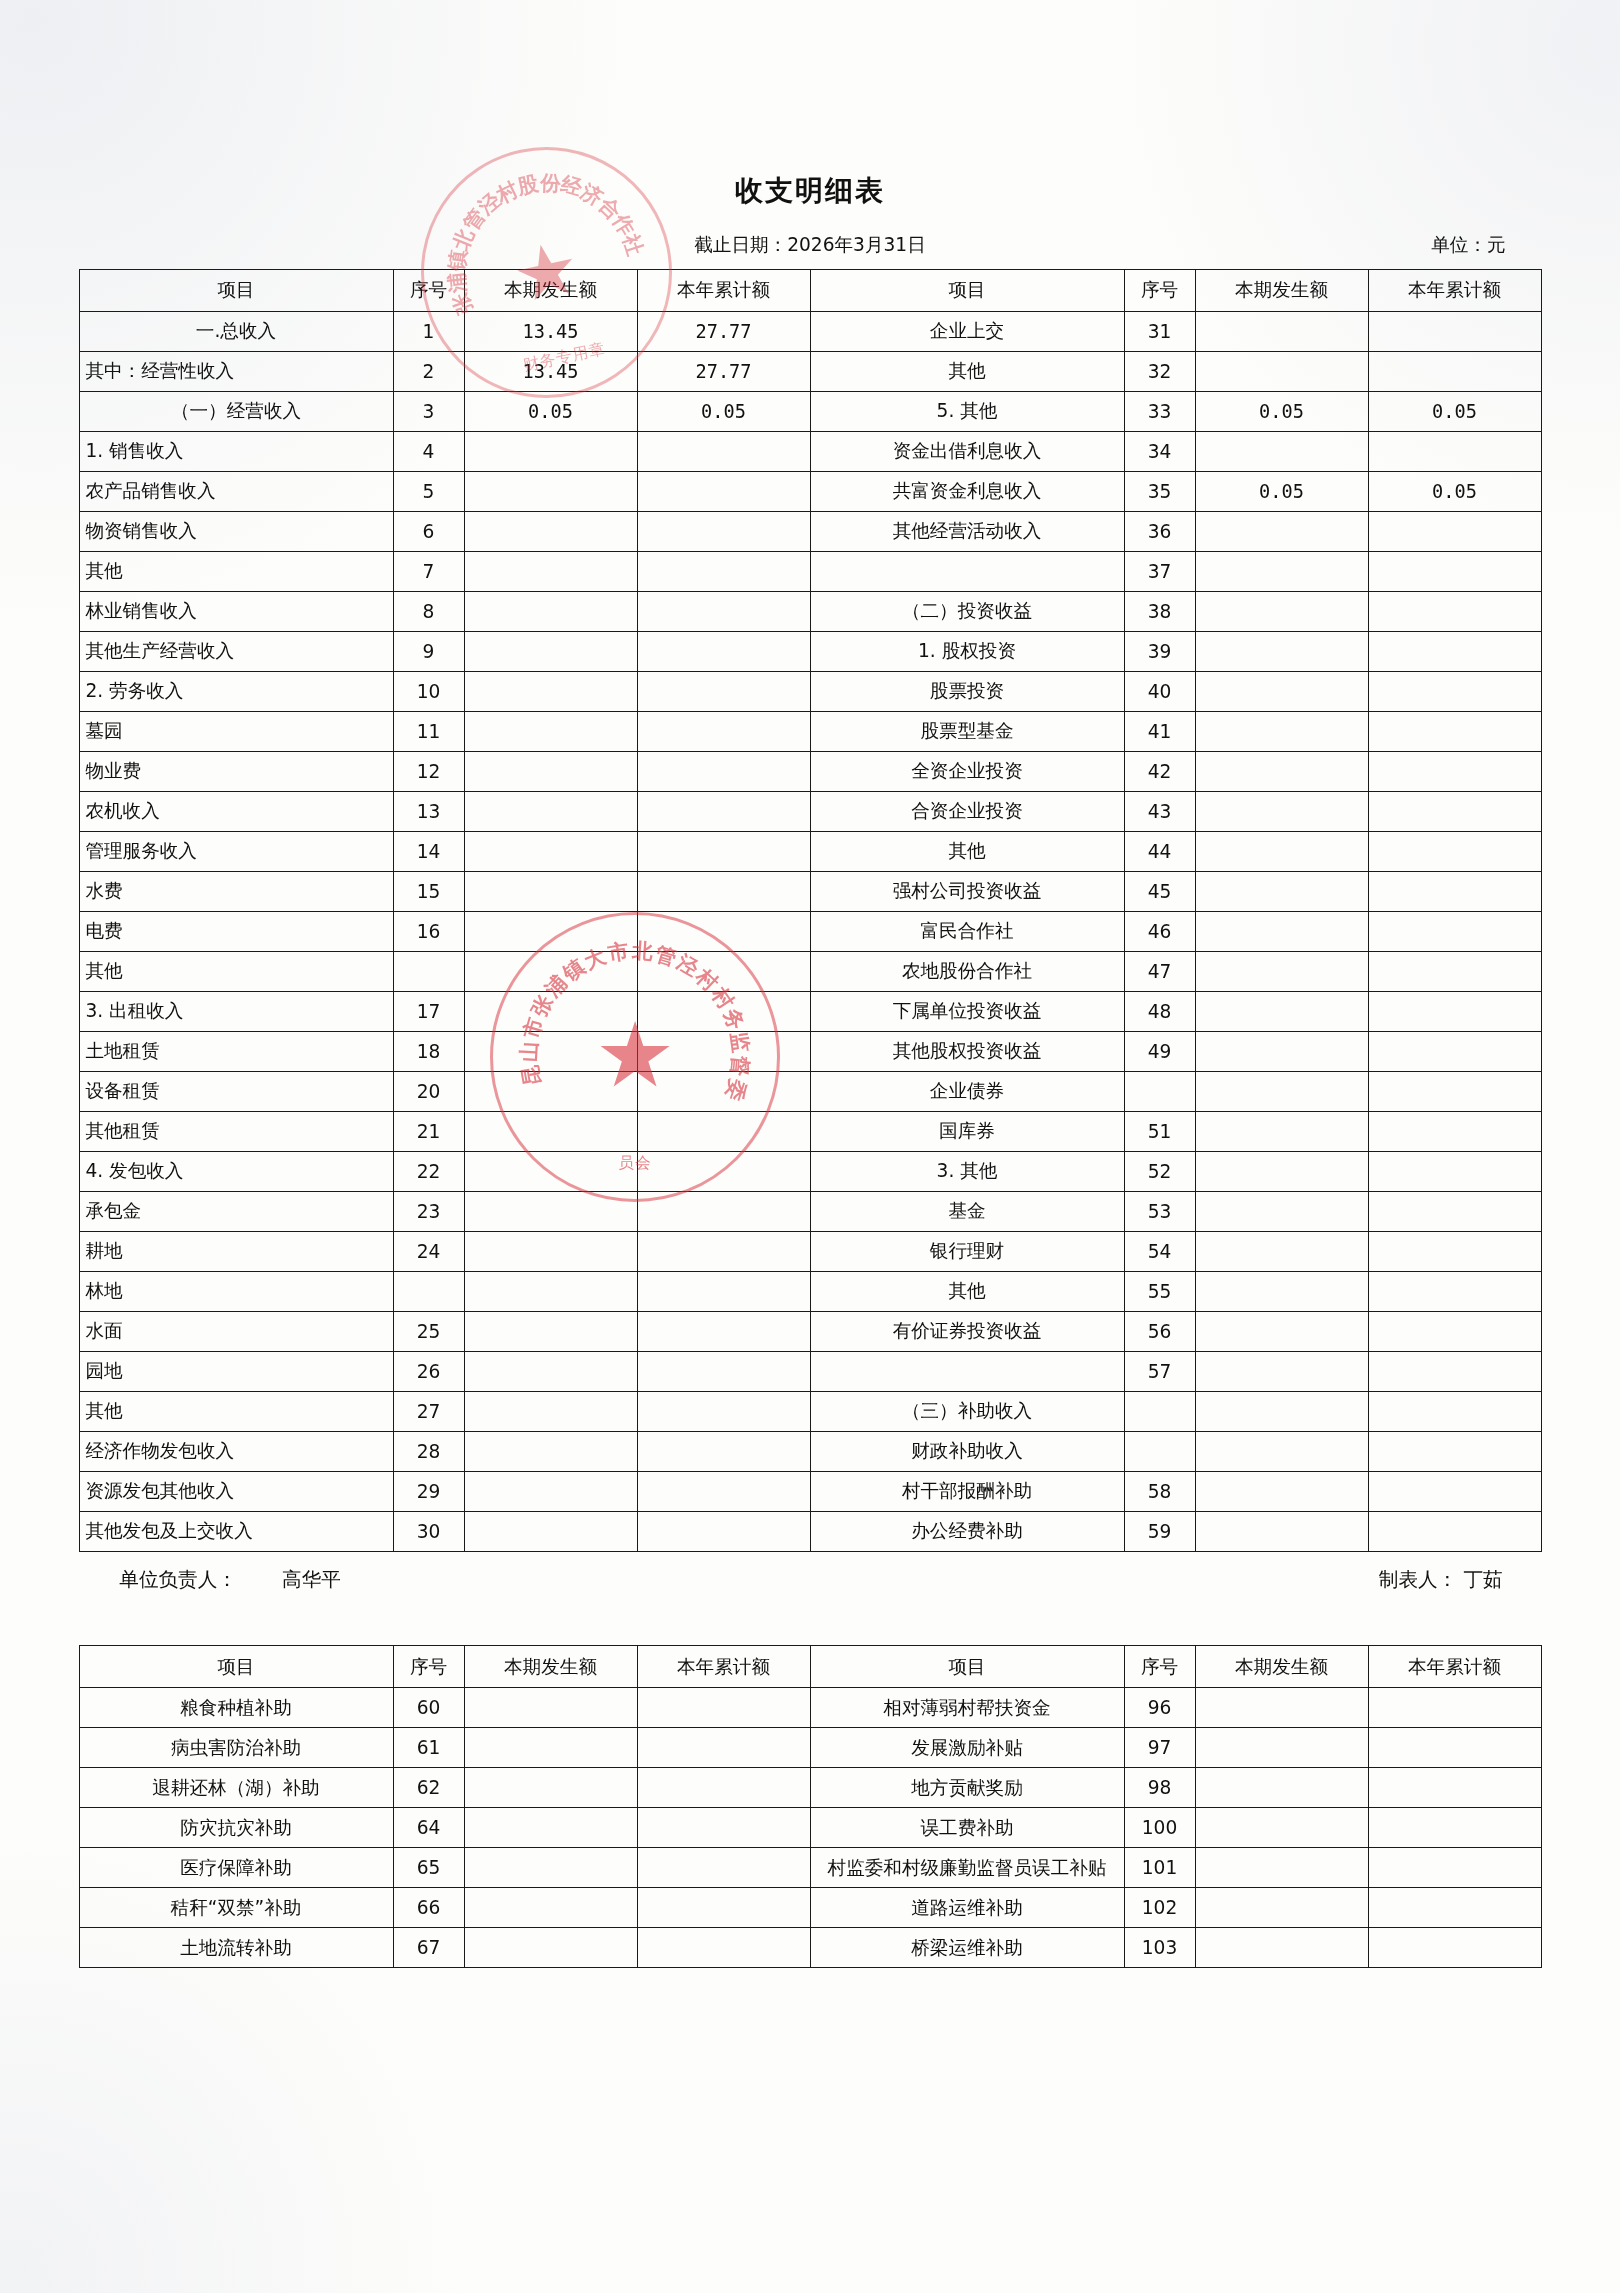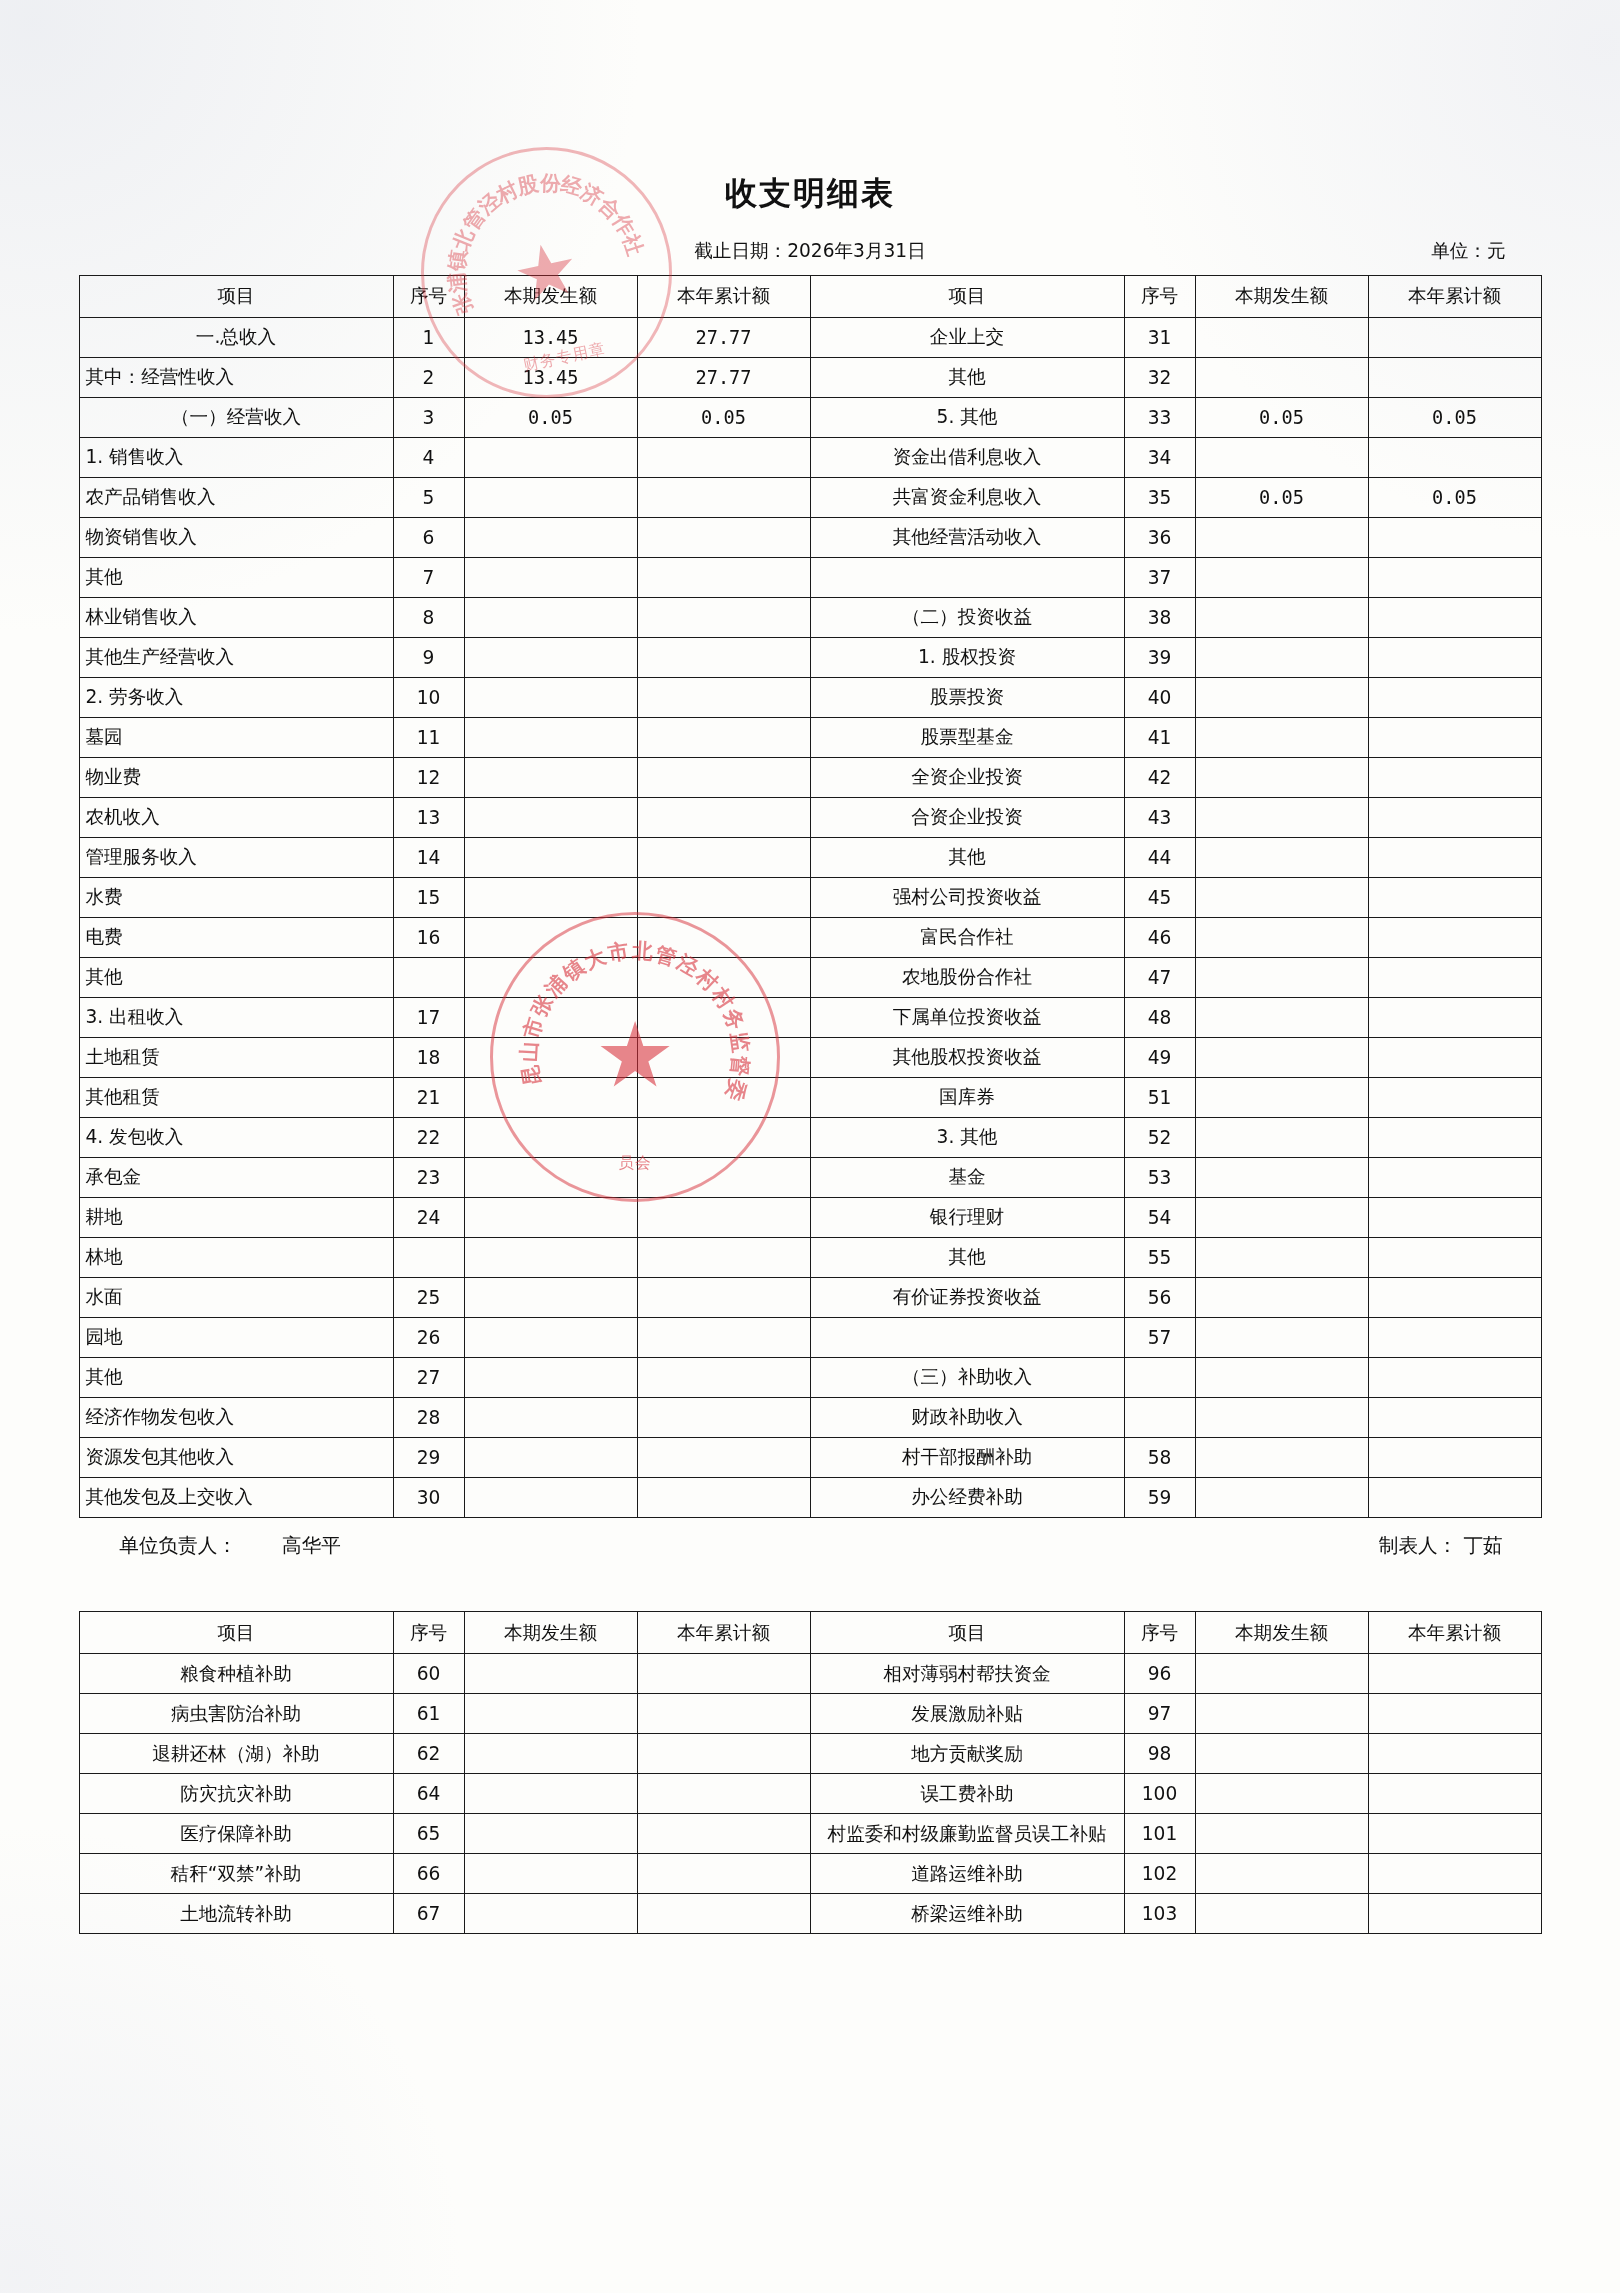--- a/index.html
+++ b/index.html
@@ -33,21 +33,21 @@
     pointer-events: none;
     z-index: 0;
   }
   .content {
     position: relative;
     z-index: 2;
     padding: 0;
   }
   .title {
     text-align: center;
-    font-size: 32px;
+    font-size: 28px;
     font-weight: bold;
     letter-spacing: 2px;
     margin: 0;
     padding-top: 172px;
   }
   .subline {
     position: relative;
     width: 1397px;
     margin: 21.6px auto 0 auto;
     height: 25.5px;
@@ -437,20 +437,30 @@
             <td class="c-item ind2">土地租赁</td>
             <td class="c-num">18</td>
             <td class="c-amt amt"></td>
             <td class="c-amt amt"></td>
             <td class="c-item ind-c">其他股权投资收益</td>
             <td class="c-num">49</td>
             <td class="c-amt amt"></td>
             <td class="c-amt amt"></td>
           </tr>
           <tr>
+            <td class="c-item ind2">设备租赁</td>
+            <td class="c-num">20</td>
+            <td class="c-amt amt"></td>
+            <td class="c-amt amt"></td>
+            <td class="c-item ind-c">企业债券</td>
+            <td class="c-num"></td>
+            <td class="c-amt amt"></td>
+            <td class="c-amt amt"></td>
+          </tr>
+          <tr>
             <td class="c-item ind2">其他租赁</td>
             <td class="c-num">21</td>
             <td class="c-amt amt"></td>
             <td class="c-amt amt"></td>
             <td class="c-item ind-c">国库券</td>
             <td class="c-num">51</td>
             <td class="c-amt amt"></td>
             <td class="c-amt amt"></td>
           </tr>
           <tr>

